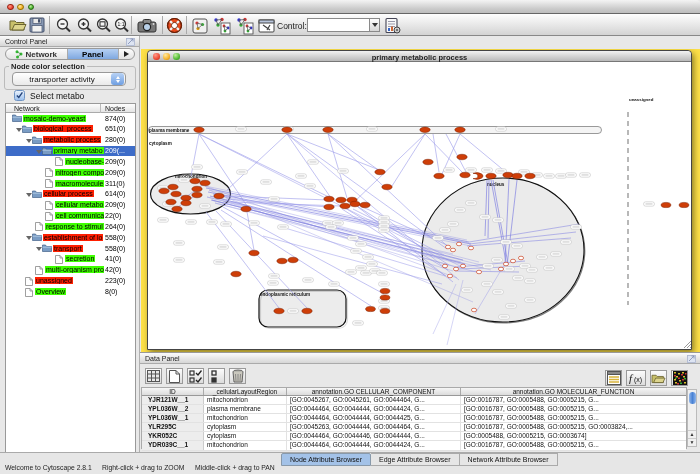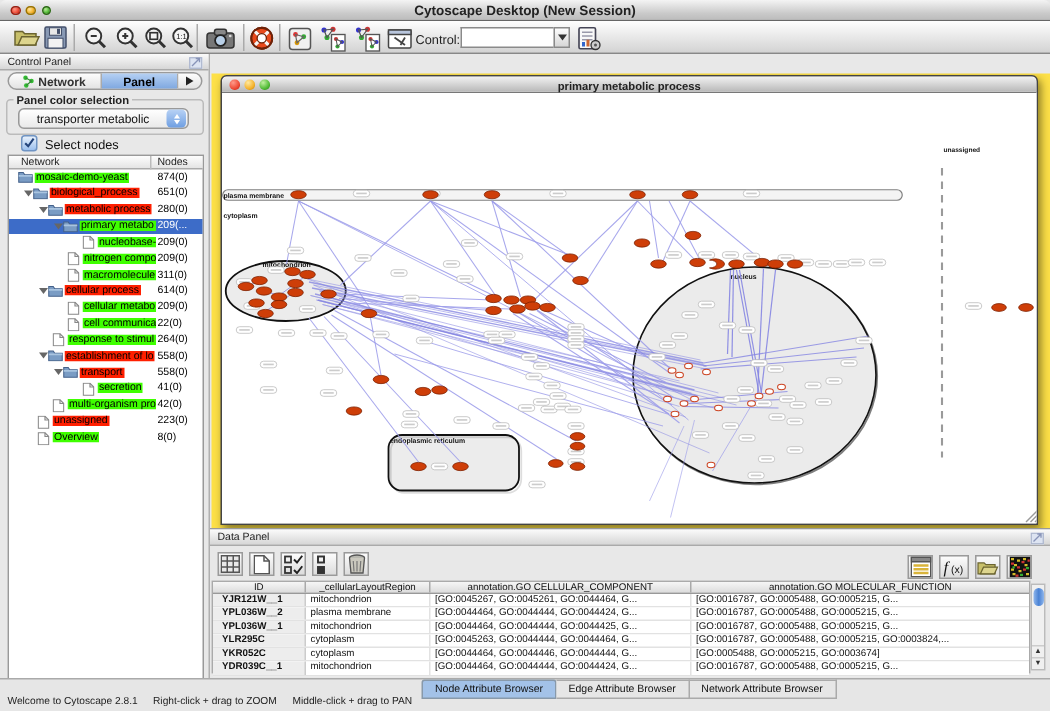--- a/index.html
+++ b/index.html
@@ -12,21 +12,20 @@
 .panelhdr { height:11px; background:linear-gradient(#fbfbfb,#d6d6d6); border-bottom:1px solid #aaa;
   font-size:7px; color:#222; padding:1.5px 0 0 5px; position:relative; }
 .floaticon { position:absolute; right:4px; top:2px; width:8px; height:7px; border:1px solid #98a6c8; background:#dde4f2; }
 .smalltext { font-size:7px; }
 </style></head>
 <body>
 <div class="titlebar">
   <div class="tl" style="left:7px;width:6.8px;height:6.8px;background:radial-gradient(circle at 35% 30%,#ff9a8a,#ee4b36 60%,#b22015);border:0.5px solid #9a2013"></div>
   <div class="tl" style="left:17.3px;width:6.8px;height:6.8px;background:radial-gradient(circle at 35% 30%,#ffe9a0,#f5b32e 60%,#c07b00);border:0.5px solid #9a7300"></div>
   <div class="tl" style="left:27.6px;width:6.8px;height:6.8px;background:radial-gradient(circle at 35% 30%,#c2f0a0,#52bc37 60%,#2e7a1a);border:0.5px solid #2a6a12"></div>
-  <div style="text-align:center;font-size:9px;font-weight:bold;color:#222;padding-top:1.5px">Cytoscape Desktop (New Session)</div>
 </div>
 <div class="toolbar">
     <div style="position:absolute;left:9px;top:3px"><svg width="18" height="16" viewBox="0 0 18 16">
         <path d="M1 13 L1 4 L6 4 L7.5 5.5 L15 5.5 L15 13 Z" fill="#c8c06a" stroke="#6b6430" stroke-width="1"></path>
         <path d="M3 13 L5.5 7.5 L17 7.5 L14.5 13 Z" fill="#ddd58e" stroke="#6b6430" stroke-width="1"></path>
       </svg></div>
     <div style="position:absolute;left:29px;top:3px"><svg width="16" height="16" viewBox="0 0 16 16">
         <rect x="1" y="1" width="14" height="14" rx="1" fill="#8899b4" stroke="#44506b" stroke-width="1"></rect>
         <rect x="4" y="1.5" width="8" height="5" fill="#e8e8e8" stroke="#44506b" stroke-width="0.7"></rect>
         <rect x="3" y="8.5" width="10" height="6.5" fill="#f2f2f2" stroke="#44506b" stroke-width="0.7"></rect>
@@ -138,36 +137,36 @@
         </svg>
       <span style="color:#333">Network</span>
       </div>
     <div style="flex:1;display:flex;align-items:center;justify-content:center;background:linear-gradient(#b5d0f3,#7fa8e0);border-radius:0">Panel</div>
     <div style="width:16px;display:flex;align-items:center;justify-content:center;border-left:1px solid #aaa;border-radius:0 7px 7px 0">
       <span style="width:0;height:0;border-top:3.5px solid transparent;border-bottom:3.5px solid transparent;border-left:5px solid #222"></span>
       </div>
   </div>
 
   <div style="position:absolute;left:4px;top:30px;width:132px;height:24px;border:1px solid #bbb;border-radius:3px"></div>
-  <div style="position:absolute;left:9px;top:26px;background:#e8e8e8;font-size:7.5px;font-weight:bold;color:#222;padding:0 2px">Panel color selection</div>
+  <div style="position:absolute;left:9px;top:26px;background:#e8e8e8;font-size:7.5px;font-weight:bold;color:#222;padding:0 2px">Node color selection</div>
 
   <div style="position:absolute;left:12px;top:36px;width:114px;height:14px;border:1px solid #999;border-radius:4px;background:linear-gradient(#fff,#e9e9e9);display:flex;align-items:center">
-    <span style="flex:1;text-align:center;font-size:8px;color:#111">transporter metabolic</span>
+    <span style="flex:1;text-align:center;font-size:8px;color:#111">transporter activity</span>
     <span style="width:13px;height:12px;margin-right:1px;border-radius:3px;background:linear-gradient(#b8d2f5,#6f9fe2);display:flex;flex-direction:column;align-items:center;justify-content:center">
       <span style="width:0;height:0;border-left:2.8px solid transparent;border-right:2.8px solid transparent;border-bottom:3.5px solid #fff;margin-bottom:1px"></span>
       <span style="width:0;height:0;border-left:2.8px solid transparent;border-right:2.8px solid transparent;border-top:3.5px solid #fff"></span>
       </span>
   </div>
 
   <div style="position:absolute;left:14px;top:54px;width:11px;height:11px;border:1px solid #6f94c4;border-radius:2.5px;background:linear-gradient(#e8f1fc,#9cc0ee)">
     <svg width="9" height="9" viewBox="0 0 9 9" style="display:block">
         <path d="M1.8 4.5 L3.8 6.5 L7.4 1.4" fill="none" stroke="#23437a" stroke-width="1.4"></path>
       </svg>
   </div>
-  <div style="position:absolute;left:30px;top:55px;font-size:8.5px;color:#111">Select nodes</div>
+  <div style="position:absolute;left:30px;top:55px;font-size:8.5px;color:#111">Select metabo</div>
 
   <div style="position:absolute;left:5px;top:67px;width:131px;height:353px;background:#fff;border:1px solid #999">
     <div style="height:9px;border-bottom:1px solid #aaa;background:linear-gradient(#fdfdfd,#e4e4e4);font-size:7px;color:#222;position:relative">
       <span style="position:absolute;left:8px;top:0.5px">Network</span>
       <span style="position:absolute;left:99px;top:0.5px">Nodes</span>
       <span style="position:absolute;left:94px;top:0;width:1px;height:9px;background:#bbb"></span>
     </div>
     <div class="smalltext" style="color:#000">
         <div style="position:relative;height:10.85px;background:transparent;white-space:nowrap;overflow:hidden">
           <span style="position:absolute;left:6px;top:1px"><svg width="10" height="8" viewBox="0 0 10 8" style="vertical-align:-1px">

